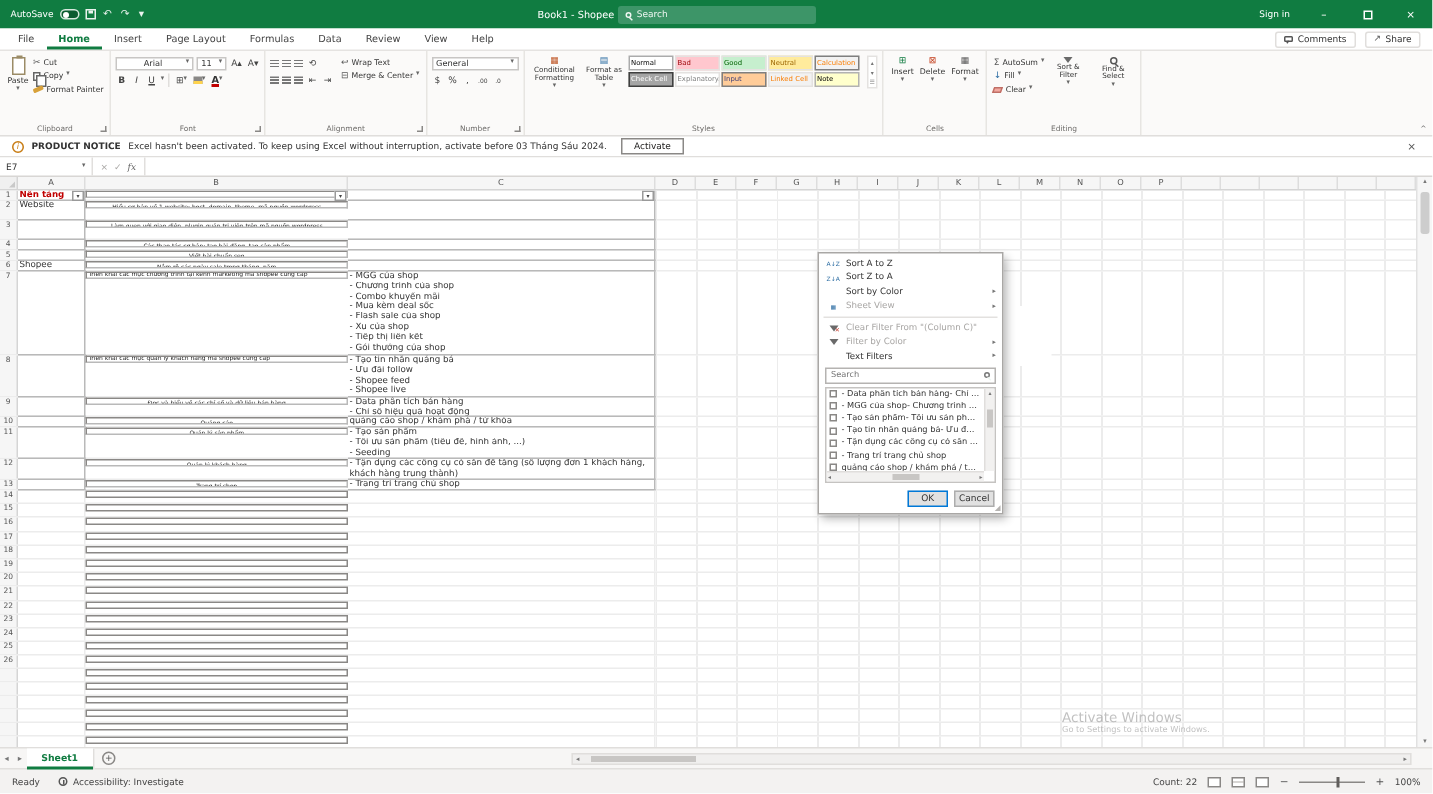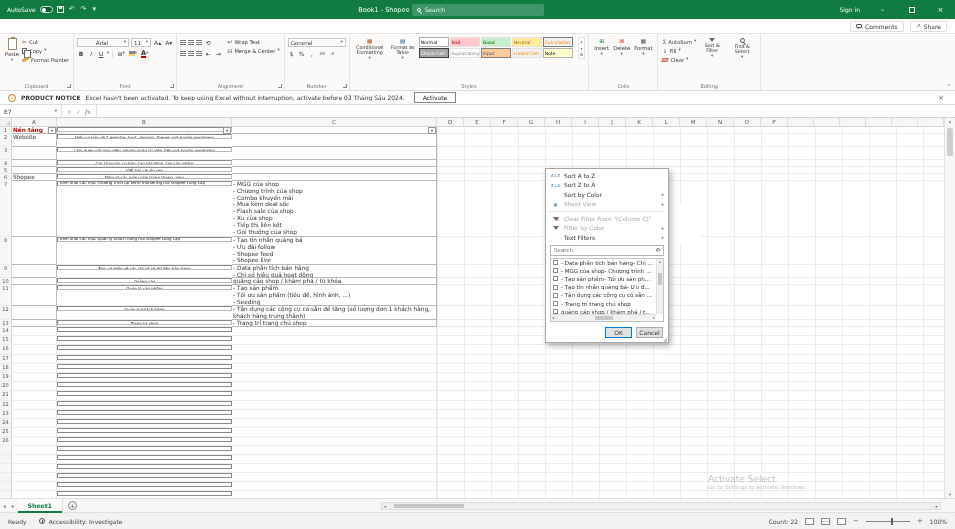--- a/index.html
+++ b/index.html
@@ -177,20 +177,31 @@
       <span class="signin">Sign in</span>
       <span class="wctl">–</span>
       <span class="wctl">
           <span class="wbox"></span>
         </span>
       <span class="wctl close">×</span>
     </div>
   </div>
 
   <div class="tabsrow">
+    <div class="rtabs">
+        <div class="rtab">File</div>
+        <div class="rtab on">Home</div>
+        <div class="rtab">Insert</div>
+        <div class="rtab">Page Layout</div>
+        <div class="rtab">Formulas</div>
+        <div class="rtab">Data</div>
+        <div class="rtab">Review</div>
+        <div class="rtab">View</div>
+        <div class="rtab">Help</div>
+      </div>
     <div class="tabs-right">
       <span class="pillbtn">
           <span class="bub"></span>
           <span>Comments</span>
         </span>
       <span class="pillbtn">
           <span class="sharei">↗</span>
           <span>Share</span>
         </span>
     </div>
@@ -719,21 +730,21 @@
             <div class="rownum"></div>
             <div class="gcell ca" style="width: 45px;"></div>
             <div class="gcell cb" style="width: 175px;"></div>
             <div class="gcell cc" style="width: 205px;"></div>
             <div class="grest"></div>
           </div>
         </div>
     </div>
     <div class="white-patch"></div>
     <div class="wmark">
-      <div class="w1">Activate Select</div>
+      <div class="w1">Activate Windows</div>
       <div class="w2">Go to Settings to activate Windows.</div>
     </div>
     <div class="vsb">
       <span class="ar up">▴</span>
       <span class="vthumb"></span>
       <span class="ar dn">▾</span>
     </div>
   </div>
 
   <div class="fmenu">

